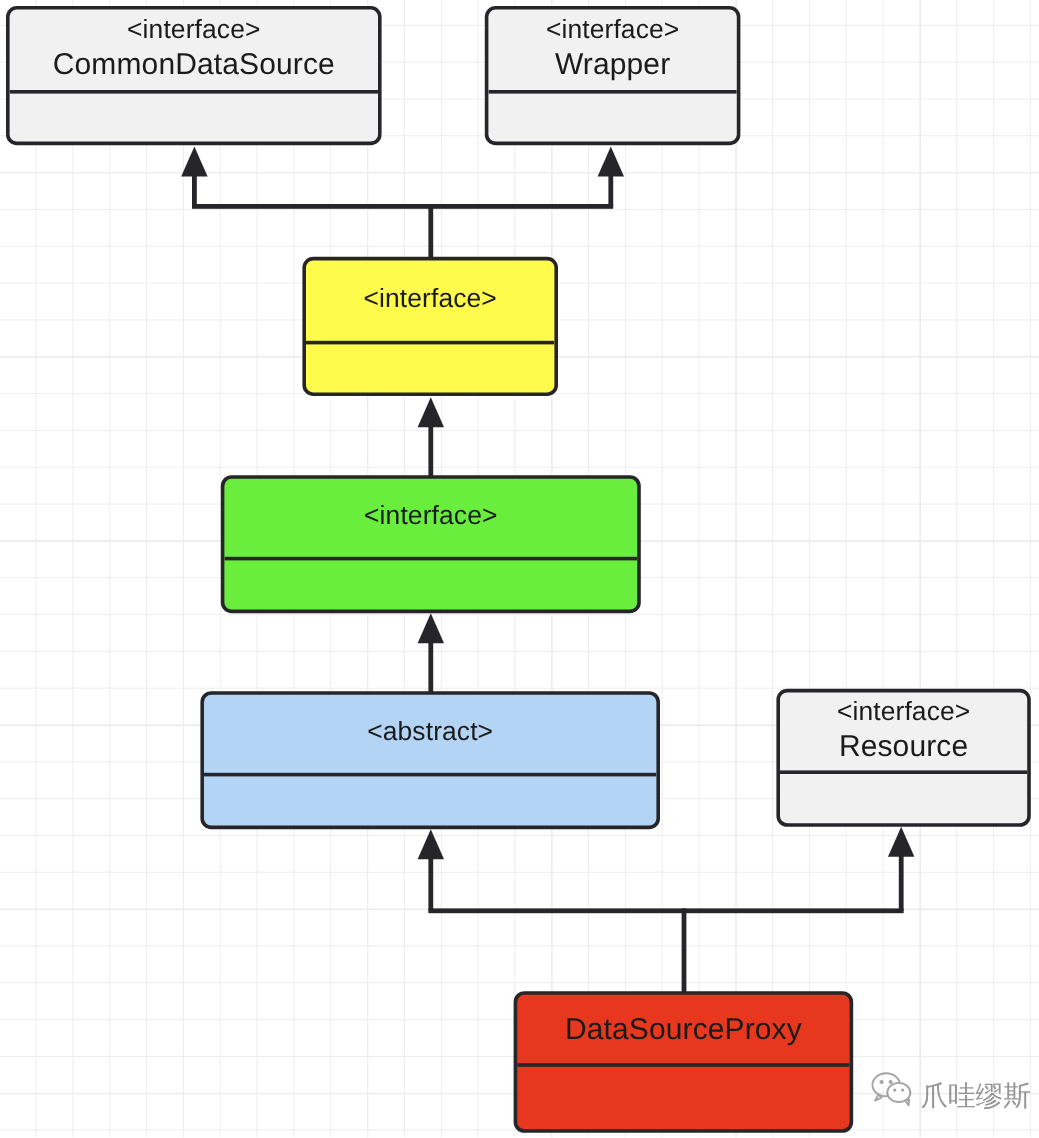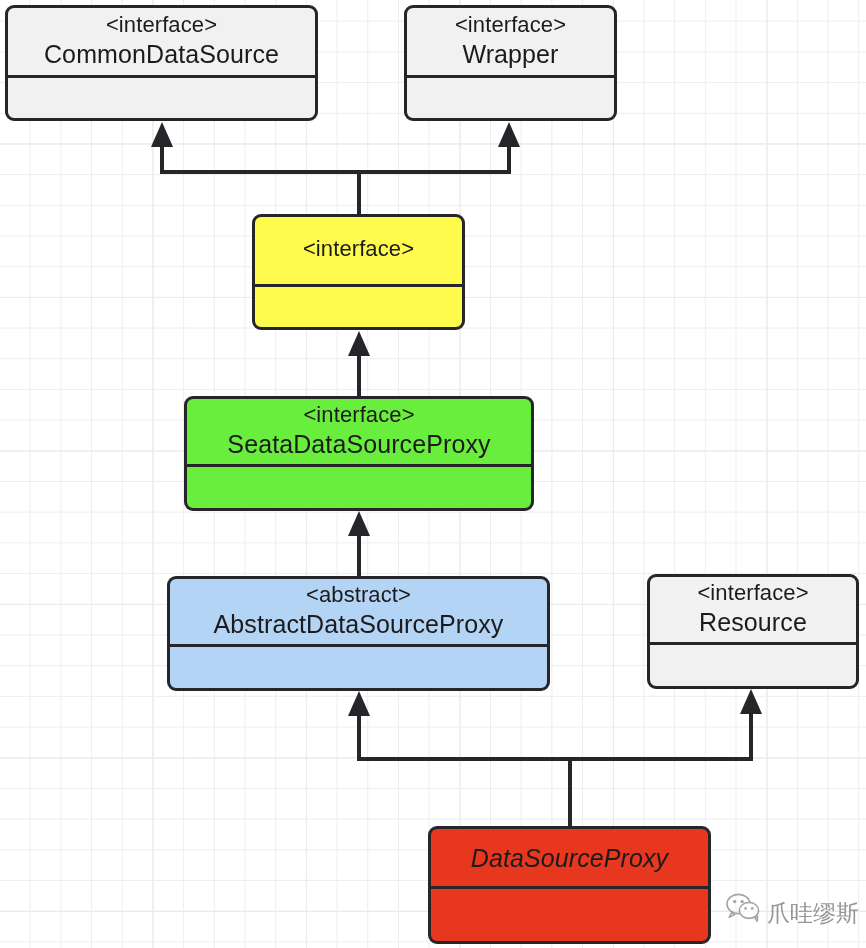--- a/index.html
+++ b/index.html
@@ -145,43 +145,41 @@
   <div class="uml-box" style="left:252px; top:214px; width:213px; height:116px; background:#fffb4d;">
     <div class="uml-header" style="height:70px;">
       <div class="stereotype">&lt;interface&gt;</div>
     </div>
     <div class="uml-body"></div>
   </div>
 
   <div class="uml-box" style="left:184px; top:396px; width:350px; height:115px; background:#69ee3e;">
     <div class="uml-header" style="height:68px;">
       <div class="stereotype">&lt;interface&gt;</div>
-      <div class="classname">SeataDataSourceProxy</div>
     </div>
     <div class="uml-body"></div>
   </div>
 
   <div class="uml-box" style="left:167px; top:576px; width:383px; height:115px; background:#b3d4f5;gap:20px;">
     <div class="uml-header" style="height:68px;">
       <div class="stereotype">&lt;abstract&gt;</div>
-      <div class="classname">AbstractDataSourceProxy</div>
     </div>
     <div class="uml-body"></div>
   </div>
 
   <div class="uml-box" style="left:647px; top:574px; width:212px; height:115px; background:#f1f1f1;">
     <div class="uml-header" style="height:68px;">
       <div class="stereotype">&lt;interface&gt;</div>
       <div class="classname">Resource</div>
     </div>
     <div class="uml-body"></div>
   </div>
 
   <div class="uml-box" style="left:428px; top:826px; width:283px; height:118px; background:#e8371f;">
-    <div class="uml-header" style="height:60px; padding-bottom:0;font-style:italic;">
+    <div class="uml-header" style="height:60px; padding-bottom:0;">
       <div class="classname solo">DataSourceProxy</div>
     </div>
     <div class="uml-body"></div>
   </div>
 
   <div class="watermark" style="left:726px; top:893px;align-items:flex-end;">
     <span class="wm-logo">
       <svg width="34" height="29" viewBox="0 0 34 29" aria-hidden="true">
         <ellipse cx="12.5" cy="11" rx="11.5" ry="9.6" fill="none" stroke="#6f6f6f" stroke-width="1.6"></ellipse>
         <path d="M6 19.2 L3.2 24.2 L8.6 21.6 Z" fill="none" stroke="#6f6f6f" stroke-width="1.6" stroke-linejoin="round"></path>

